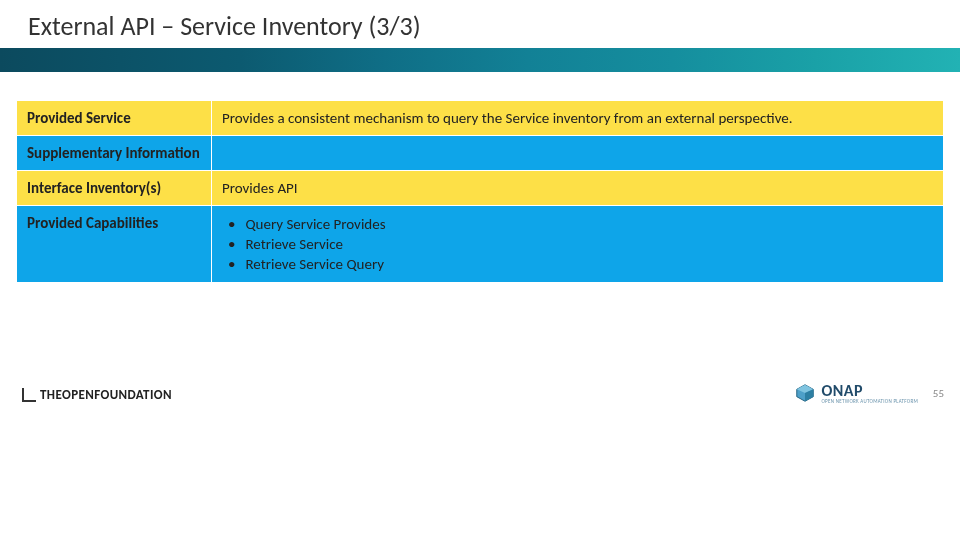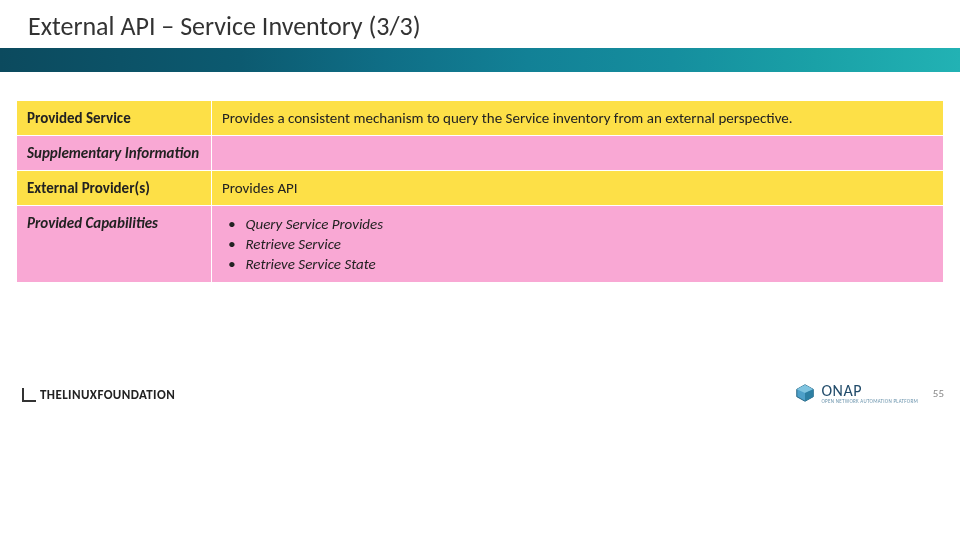--- a/index.html
+++ b/index.html
@@ -26,37 +26,37 @@
     border-collapse: collapse; font-size: 15px;
     border: 1px solid #fff;
   }
   .tbl .hdr {
     background: #5c97cf; color: #fff; font-weight: 600;
     padding: 6px 10px; text-align: left;
   }
   .tbl td { padding: 8px 10px; vertical-align: top; color: #222; border: 1px solid #fff; }
   .label { font-weight: 600; width: 195px; }
   .row-a { background: #fde047; }
-  .row-b { background: #f9a8d4; font-style: italic; }
+  .row-b { background: #0ea5e9; }
   .caps ul { list-style: none; padding-left: 6px; }
   .caps li::before { content: "•"; margin-right: 10px; color: #222; }
   .caps li { padding: 1px 0; }
 
   
   .footer { position: absolute; left: 0; bottom: 0; width: 960px; height: 42px; }
   .lf-logo { position: absolute; left: 22px; bottom: 10px; display: flex; align-items: center; gap: 4px; }
   .lf-square { width: 14px; height: 14px; border: 2px solid #333; border-top: none; border-right: none; }
   .lf-text { font-size: 13px; letter-spacing: 0.4px; color: #222; }
   .lf-text .thin { font-weight: 700; }
   .lf-text .bold { font-weight: 700; }
 
   .onap { position: absolute; right: 42px; bottom: 8px; display: flex; align-items: center; gap: 6px; }
   .onap-mark { width: 22px; height: 22px; position: relative; }
   .onap-mark svg { width: 22px; height: 22px; }
-  .onap-text { font-size: 16px; font-weight: 400; color: #214b6a; letter-spacing: 0.5px; }
+  .onap-text { font-size: 16px; font-weight: 700; color: #214b6a; letter-spacing: 0.5px; }
   .onap-sub { font-size: 5px; color: #6a93ac; letter-spacing: 0.3px; margin-top: -2px; }
 
   .page-num { position: absolute; right: 16px; bottom: 12px; font-size: 11px; color: #888; }
 </style>
 </head>
 <body>
 
 <div class="slide">
 
   <div class="title-band"></div>
@@ -67,41 +67,41 @@
     <tbody>
     <tr class="row-a">
       <td class="label">Provided Service</td>
       <td>Provides a consistent mechanism to query the Service inventory from an external perspective.</td>
     </tr>
     <tr class="row-b">
       <td class="label">Supplementary Information</td>
       <td></td>
     </tr>
     <tr class="row-a">
-      <td class="label">External Provider(s)</td>
+      <td class="label">Interface Inventory(s)</td>
       <td>Provides API</td>
     </tr>
     <tr class="row-b">
       <td class="label">Provided Capabilities</td>
       <td class="caps">
         <ul>
           <li>Query Service Provides</li>
           <li>Retrieve Service</li>
-          <li>Retrieve Service State</li>
+          <li>Retrieve Service Query</li>
         </ul>
       </td>
     </tr>
   </tbody>
     </table>
 
   <div class="footer">
     <div class="lf-logo">
       <div class="lf-square"></div>
       <div class="lf-text">
-        <span class="thin">THE</span><span class="bold">LINUX</span><span class="thin">FOUNDATION</span>
+        <span class="thin">THE</span><span class="bold">OPEN</span><span class="thin">FOUNDATION</span>
       </div>
     </div>
 
     <div class="onap">
       <div class="onap-mark">
         <svg viewBox="0 0 24 24">
           <polygon points="12,3 21,8 21,16 12,21 3,16 3,8" fill="#4ea0c9" stroke="#1e5d7c" stroke-width="1"></polygon>
           <polygon points="12,3 21,8 12,12 3,8" fill="#7fc4e0"></polygon>
           <polygon points="12,12 21,8 21,16 12,21" fill="#2d7fa3"></polygon>
         </svg>

